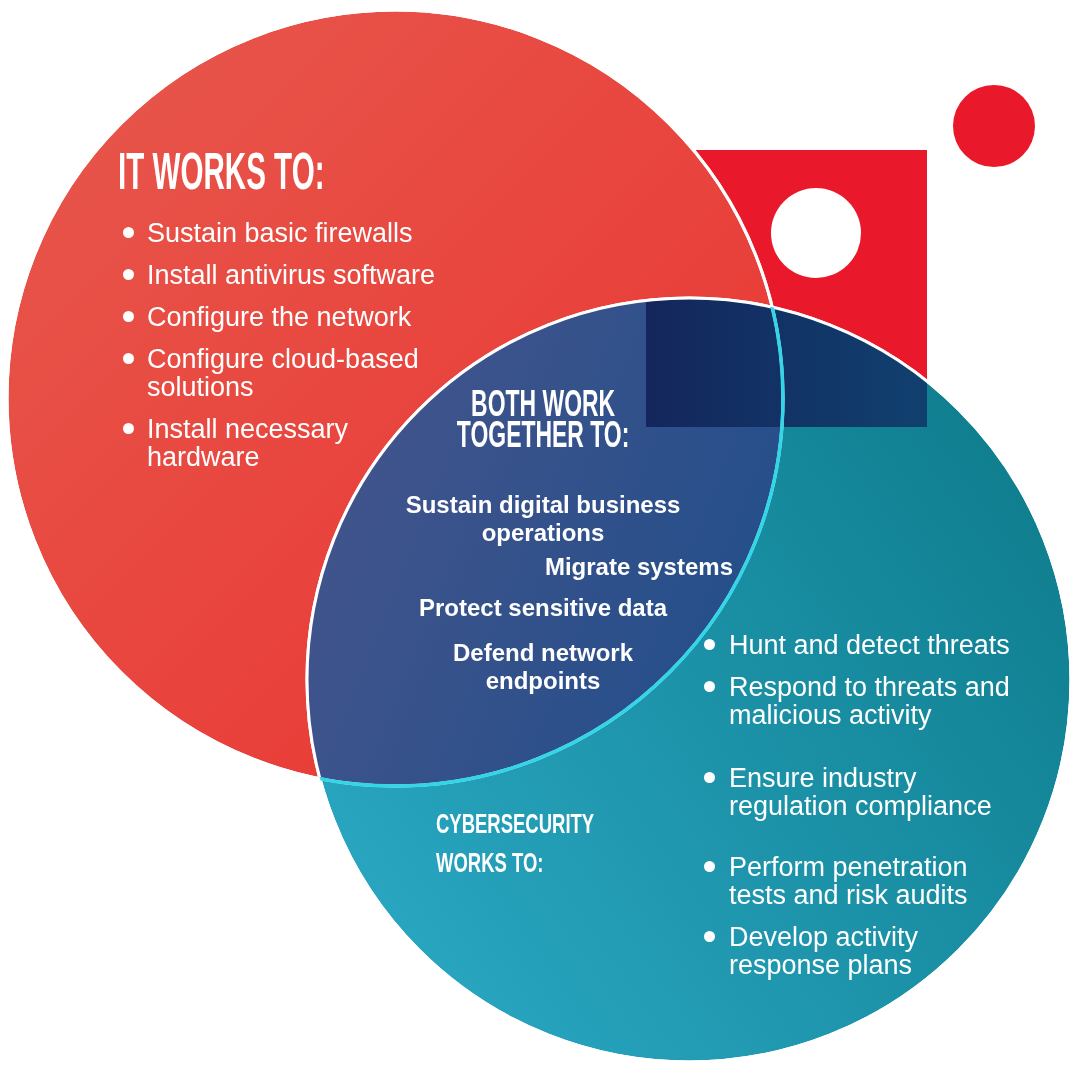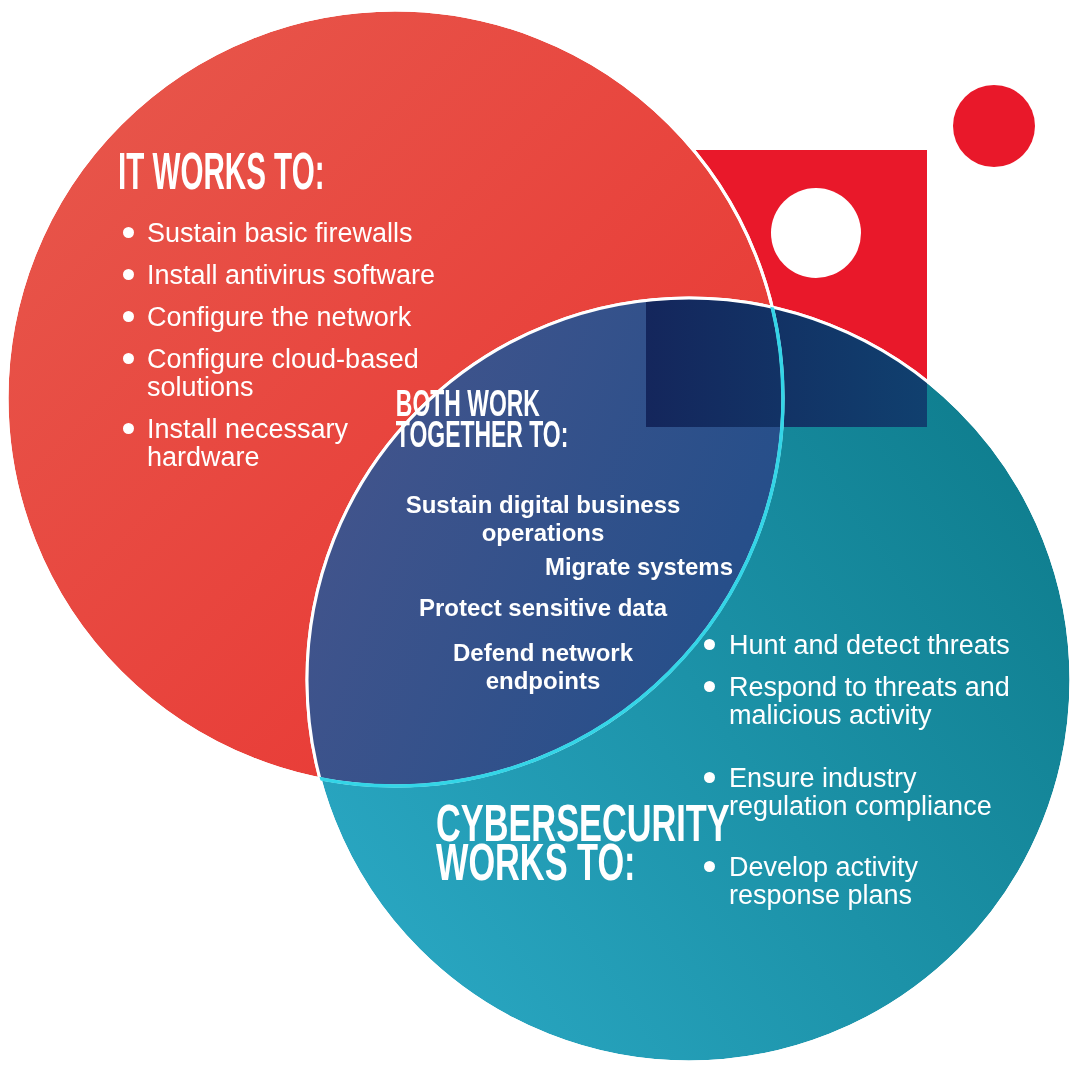--- a/index.html
+++ b/index.html
@@ -11,25 +11,25 @@
 
   .overlay{position:absolute;color:#ffffff;}
 
   
   .hd{font-weight:bold;letter-spacing:0px;white-space:nowrap;}
   .hd-inner{display:inline-block;}
 
   #it-heading{left:118px;top:146px;font-size:51px;line-height:51px;}
   #it-heading .hd-inner{transform:scaleX(0.58);transform-origin:left top;}
 
-  #both-heading{left:343px;top:388px;width:400px;text-align:left;
+  #both-heading{left:343px;top:388px;width:400px;text-align:center;
     font-size:37px;line-height:31px;}
   #both-heading .hd-inner{transform:scaleX(0.62);transform-origin:center top;}
 
-  #cyber-heading{left:436px;top:804px;font-size:52px;line-height:39px;}
+  #cyber-heading{left:436px;top:804px;font-size:28px;line-height:39px;}
   #cyber-heading .hd-inner{transform:scaleX(0.66);transform-origin:left top;}
 
   
   ul.blist{list-style:none;margin:0;padding:0;font-size:27px;line-height:28px;}
   ul.blist li{position:relative;padding-left:27px;margin:0 0 14px 0;white-space:pre-line;}
   ul.blist li::before{content:"";position:absolute;left:3px;top:8px;width:11px;height:11px;
     border-radius:50%;background:#ffffff;}
 
   #it-list{left:120px;top:219px;width:360px;}
   #cyber-list{left:701px;top:631px;width:340px;}
@@ -129,17 +129,19 @@
       <span style="display:block">CYBERSECURITY</span>
       <span style="display:block">WORKS TO:</span>
     </span>
   </div>
   <ul class="overlay blist" id="cyber-list">
     <li>Hunt and detect threats</li>
     <li>Respond to threats and
 malicious activity</li>
     <li>Ensure industry
 regulation compliance</li>
+    <li>Perform penetration
+tests and risk audits</li>
     <li>Develop activity
 response plans</li>
   </ul>
 
 </div>
 
 </body></html>

